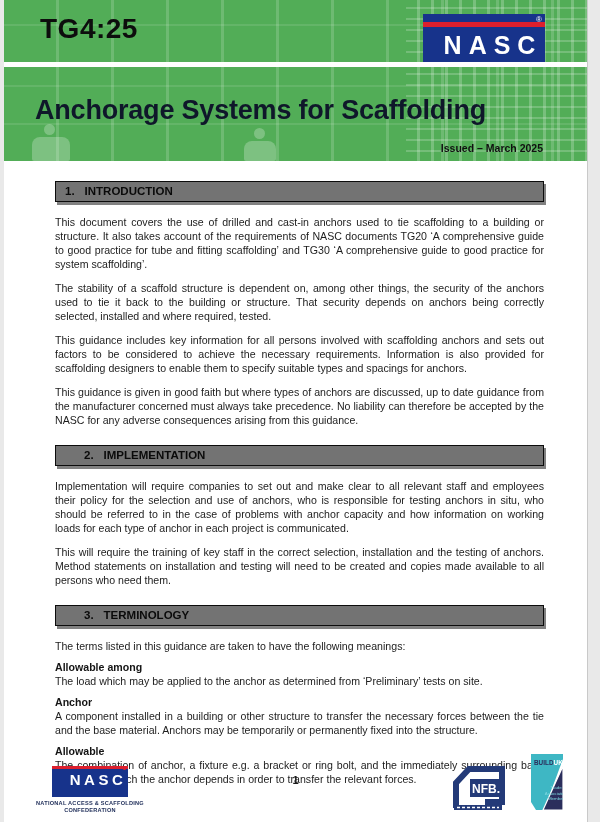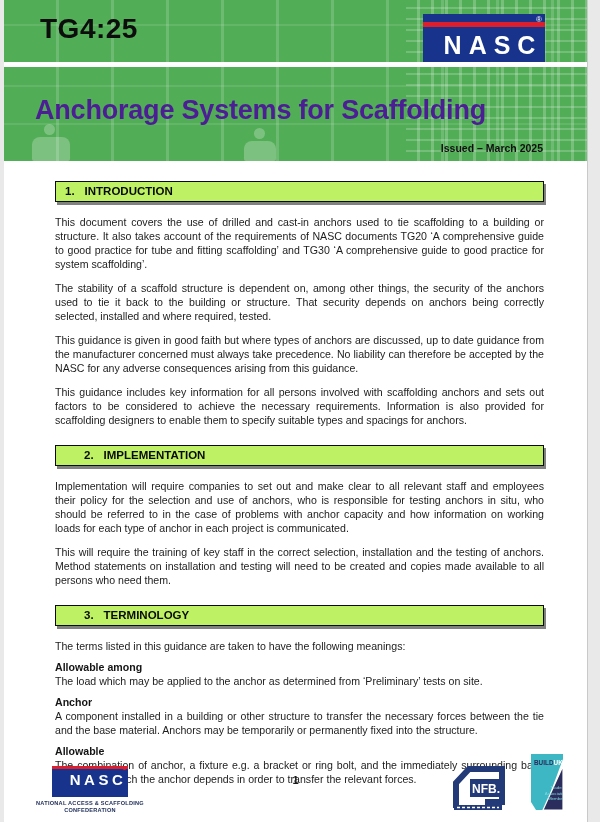--- a/index.html
+++ b/index.html
@@ -46,31 +46,31 @@
   .nasc-box { position:relative; background:#17338b; }
   .nasc-box .stripe { background:#dd1f2d; width:100%; }
   .nasc-box .nasc-word { color:#ffffff; font-weight:bold; text-align:center;padding-left:14px; }
   .nasc-hdr { position:absolute; right:42px; top:14px; width:122px; height:52px; }
   .nasc-hdr .stripe { margin-top:8px; height:5px; }
   .nasc-hdr .nasc-word { font-size:25px; letter-spacing:7px; margin-top:4px; text-indent:4px; }
   .nasc-hdr .regmark { position:absolute; top:1px; right:3px; color:#ffffff; font-size:8px; }
 
   .band-title {
     position:absolute; left:31px; top:28px;
-    font-size:27px; font-weight:600; color:#4c1d95; letter-spacing:-0.2px;
+    font-size:27px; font-weight:600; color:#0f172a; letter-spacing:-0.2px;
   }
   .band-issued {
     position:absolute; right:44px; bottom:7px;
     font-size:10.5px; font-weight:bold; color:#101010;
   }
 
   
   .content { padding:20px 43px 0 51px; }
   .section-bar {
-    background:#bef264;
+    background:#737373;
     border:1.6px solid #0c0c0c;
     box-shadow:2px 3px 0 rgba(25,25,25,.55);
     padding:3px 0 4px 9px;
     font-size:11.5px; font-weight:bold; color:#0a0a0a;
     margin:0 0 13px 0;
   }
   .section-bar .num { margin-right:10px; }
   .section-bar + * { margin-top:0; }
   .mt { margin-top:18px;padding-left:28px; }
   .content p {
@@ -128,22 +128,22 @@
     </div>
   </header>
 
   <main class="content">
 
     <div class="section-bar">
       <span class="num">1.</span><span>INTRODUCTION</span>
     </div>
     <p>This document covers the use of drilled and cast-in anchors used to tie scaffolding to a building or structure. It also takes account of the requirements of NASC documents TG20 ‘A comprehensive guide to good practice for tube and fitting scaffolding’ and TG30 ‘A comprehensive guide to good practice for system scaffolding’.</p>
     <p>The stability of a scaffold structure is dependent on, among other things, the security of the anchors used to tie it back to the building or structure. That security depends on anchors being correctly selected, installed and where required, tested.</p>
+    <p>This guidance includes key information for all persons involved with scaffolding anchors and sets out factors to be considered to achieve the necessary requirements. Information is also provided for scaffolding designers to enable them to specify suitable types and spacings for anchors.</p>
     <p>This guidance is given in good faith but where types of anchors are discussed, up to date guidance from the manufacturer concerned must always take precedence. No liability can therefore be accepted by the NASC for any adverse consequences arising from this guidance.</p>
-    <p>This guidance includes key information for all persons involved with scaffolding anchors and sets out factors to be considered to achieve the necessary requirements. Information is also provided for scaffolding designers to enable them to specify suitable types and spacings for anchors.</p>
 
     <div class="section-bar mt">
       <span class="num">2.</span><span>IMPLEMENTATION</span>
     </div>
     <p>Implementation will require companies to set out and make clear to all relevant staff and employees their policy for the selection and use of anchors, who is responsible for testing anchors in situ, who should be referred to in the case of problems with anchor capacity and how information on working loads for each type of anchor in each project is communicated.</p>
     <p>This will require the training of key staff in the correct selection, installation and the testing of anchors. Method statements on installation and testing will need to be created and copies made available to all persons who need them.</p>
 
     <div class="section-bar mt">
       <span class="num">3.</span><span>TERMINOLOGY</span>
     </div>

